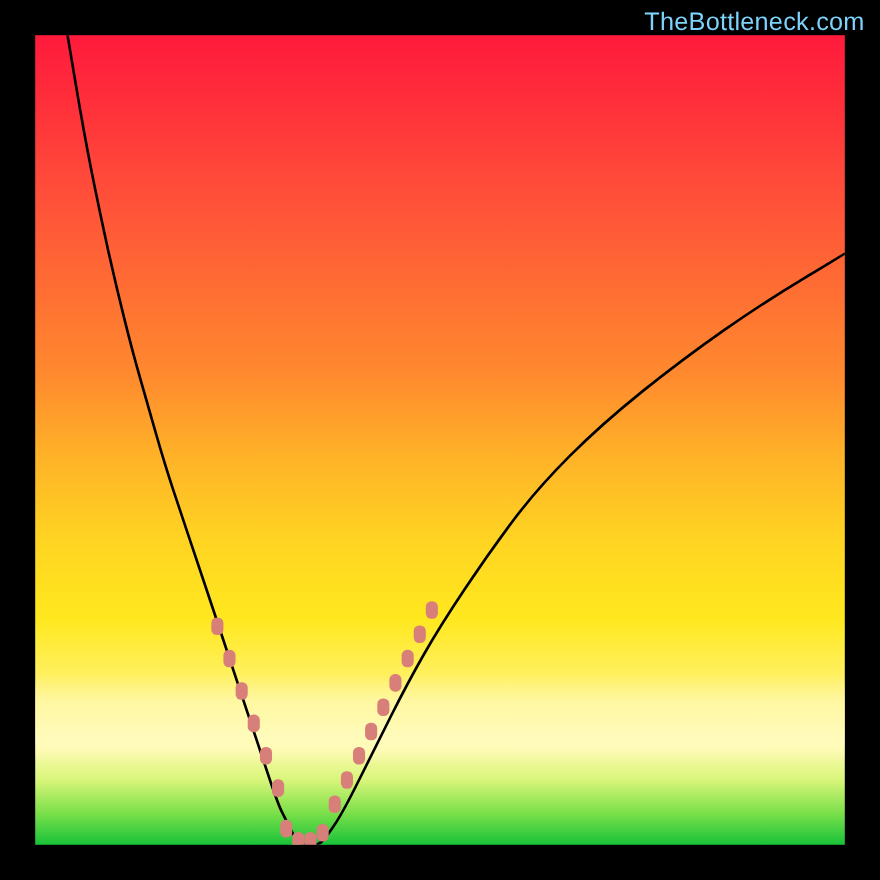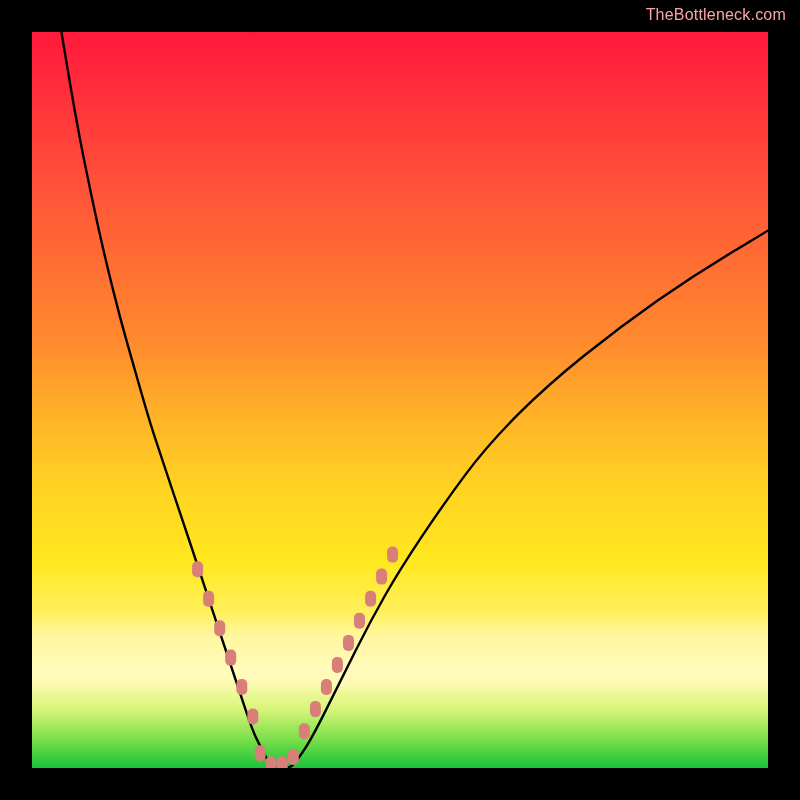--- a/index.html
+++ b/index.html
@@ -53,22 +53,22 @@
       rgba(255,248,170,0.0) 0%,
       rgba(255,250,190,0.55) 30%,
       rgba(255,252,205,0.55) 70%,
       rgba(255,252,205,0.0) 100%);
     pointer-events: none;
   }
   .watermark {
     position: absolute;
     top: 6px;
     right: 14px;
-    color: #fca5a5;
-    font-size: 16px;
+    color: #7dd3fc;
+    font-size: 23px;
     font-weight: 500;
     letter-spacing: 0.2px;
   }
   svg.curve {
     position: absolute;
     left: 0;
     top: 0;
     width: 736px;
     height: 736px;
     pointer-events: none;

